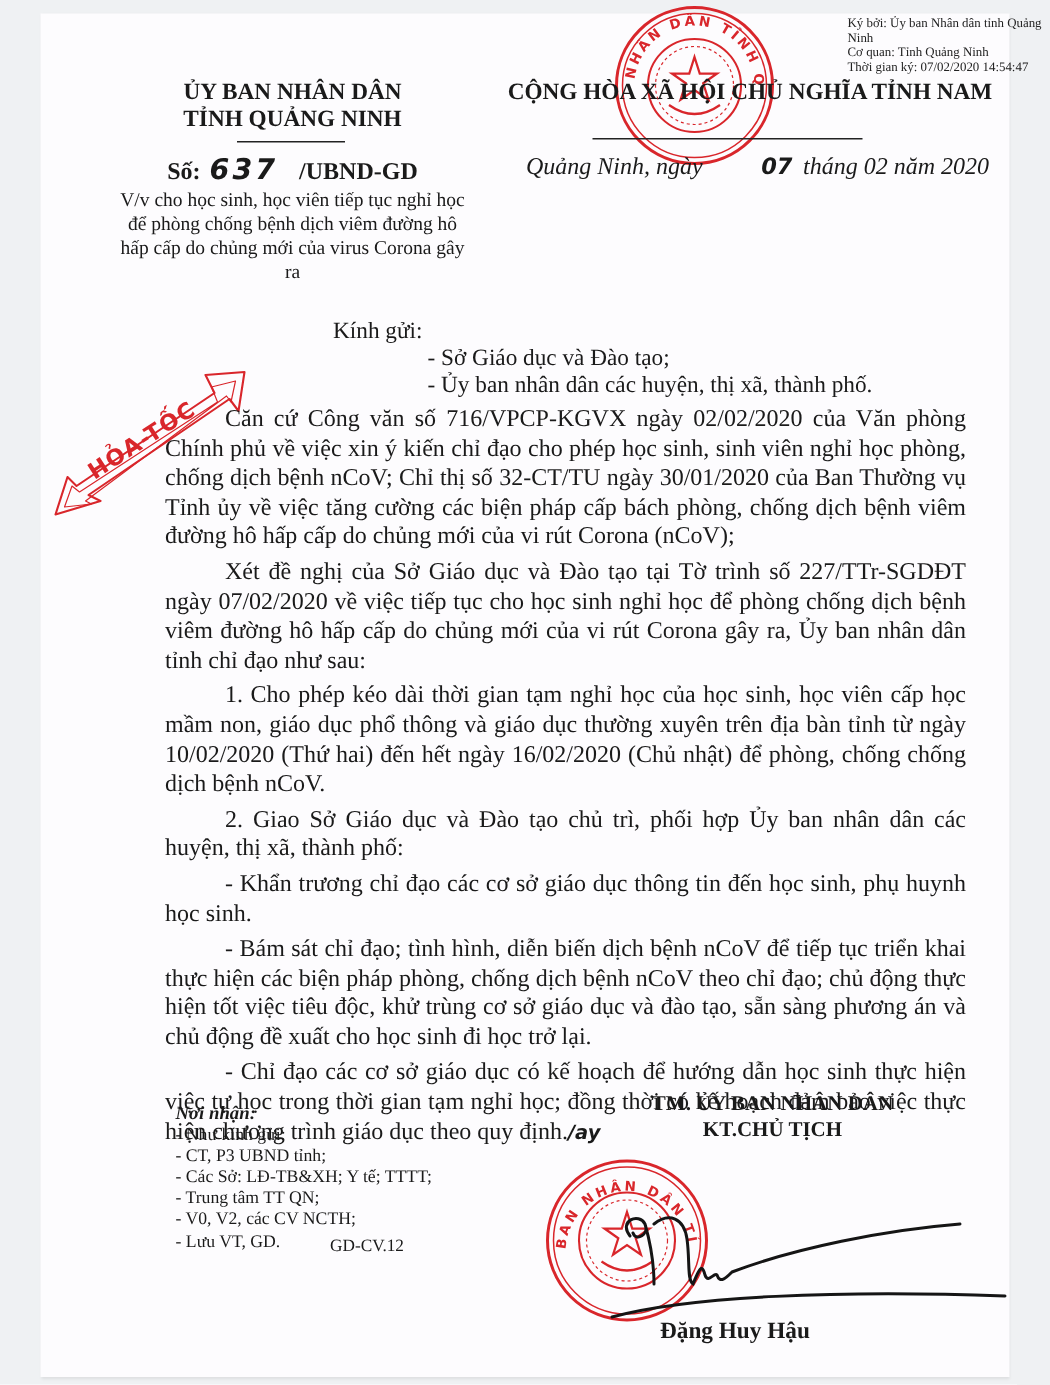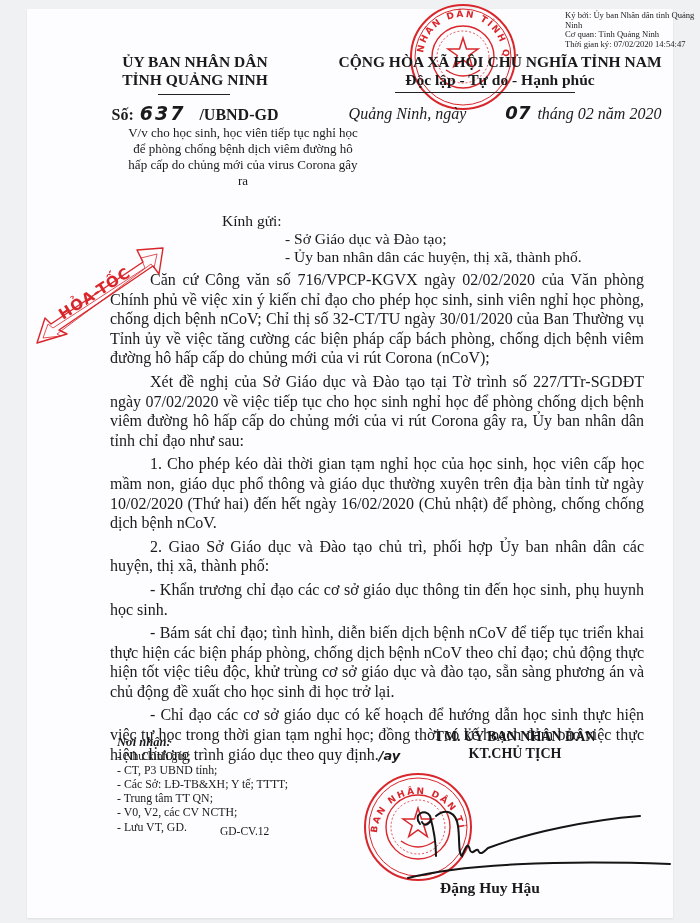--- a/index.html
+++ b/index.html
@@ -28,24 +28,24 @@
 
     .org { left: 95px; top: 53px; width: 200px; font-size: 15.5px; line-height: 18px; }
     .org-rule { left: 158px; top: 94px; width: 72px; height: 1px; background: #222; }
 
     .nation { left: 330px; top: 53px; width: 340px; font-size: 15.5px; line-height: 18px; }
     .nation-rule { left: 395px; top: 92px; width: 180px; height: 1px; background: #222; }
 
     .docno { left: 80px; top: 102px; width: 230px; font-size: 16px; font-weight: bold; }
     .docno .hand { font-family: "DejaVu Sans", sans-serif; font-style: italic; font-size: 19px; margin: 0 14px 0 2px; letter-spacing: 2px; }
 
-    .subject { left: 80px; top: 125px; width: 230px; font-size: 13px; line-height: 16px; margin-left: 48px; }
+    .subject { left: 80px; top: 125px; width: 230px; font-size: 13px; line-height: 16px; }
 
     .placedate { left: 335px; top: 102px; width: 340px; font-size: 16px; }
-    .placedate .hand { font-family: "DejaVu Sans", sans-serif; font-style: italic; font-weight: bold; font-size: 18px; margin: 0 3px; padding-left: 32px; }
+    .placedate .hand { font-family: "DejaVu Sans", sans-serif; font-style: italic; font-weight: bold; font-size: 15px; margin: 0 3px; padding-left: 32px; }
 
     .recip-label { left: 222px; top: 212px; font-size: 15.5px; }
     .recip { left: 285px; top: 230px; font-size: 15.5px; line-height: 18px; }
 
     .body {
       left: 110px; top: 270px; width: 534px;
       font-size: 16px; line-height: 19.6px; text-align: justify;
     }
     .body p { margin: 0 0 4px 0; text-indent: 40px; }
 
@@ -90,21 +90,20 @@
 </div>
 
 <div class="abs org center b">
   <div>ỦY BAN NHÂN DÂN</div>
   <div>TỈNH QUẢNG NINH</div>
 </div>
 <div class="abs org-rule"></div>
 
 <div class="abs nation center b">
   <div>CỘNG HÒA XÃ HỘI CHỦ NGHĨA TỈNH NAM</div>
-  <div>Độc lập - Tự do - Hạnh phúc</div>
 </div>
 <div class="abs nation-rule"></div>
 
 <div class="abs docno center">
   <span>Số:</span>
   <span class="hand">637</span><span>/UBND-GD</span>
 </div>
 
 <div class="abs placedate center i">
   <span>Quảng Ninh, ngày</span>

